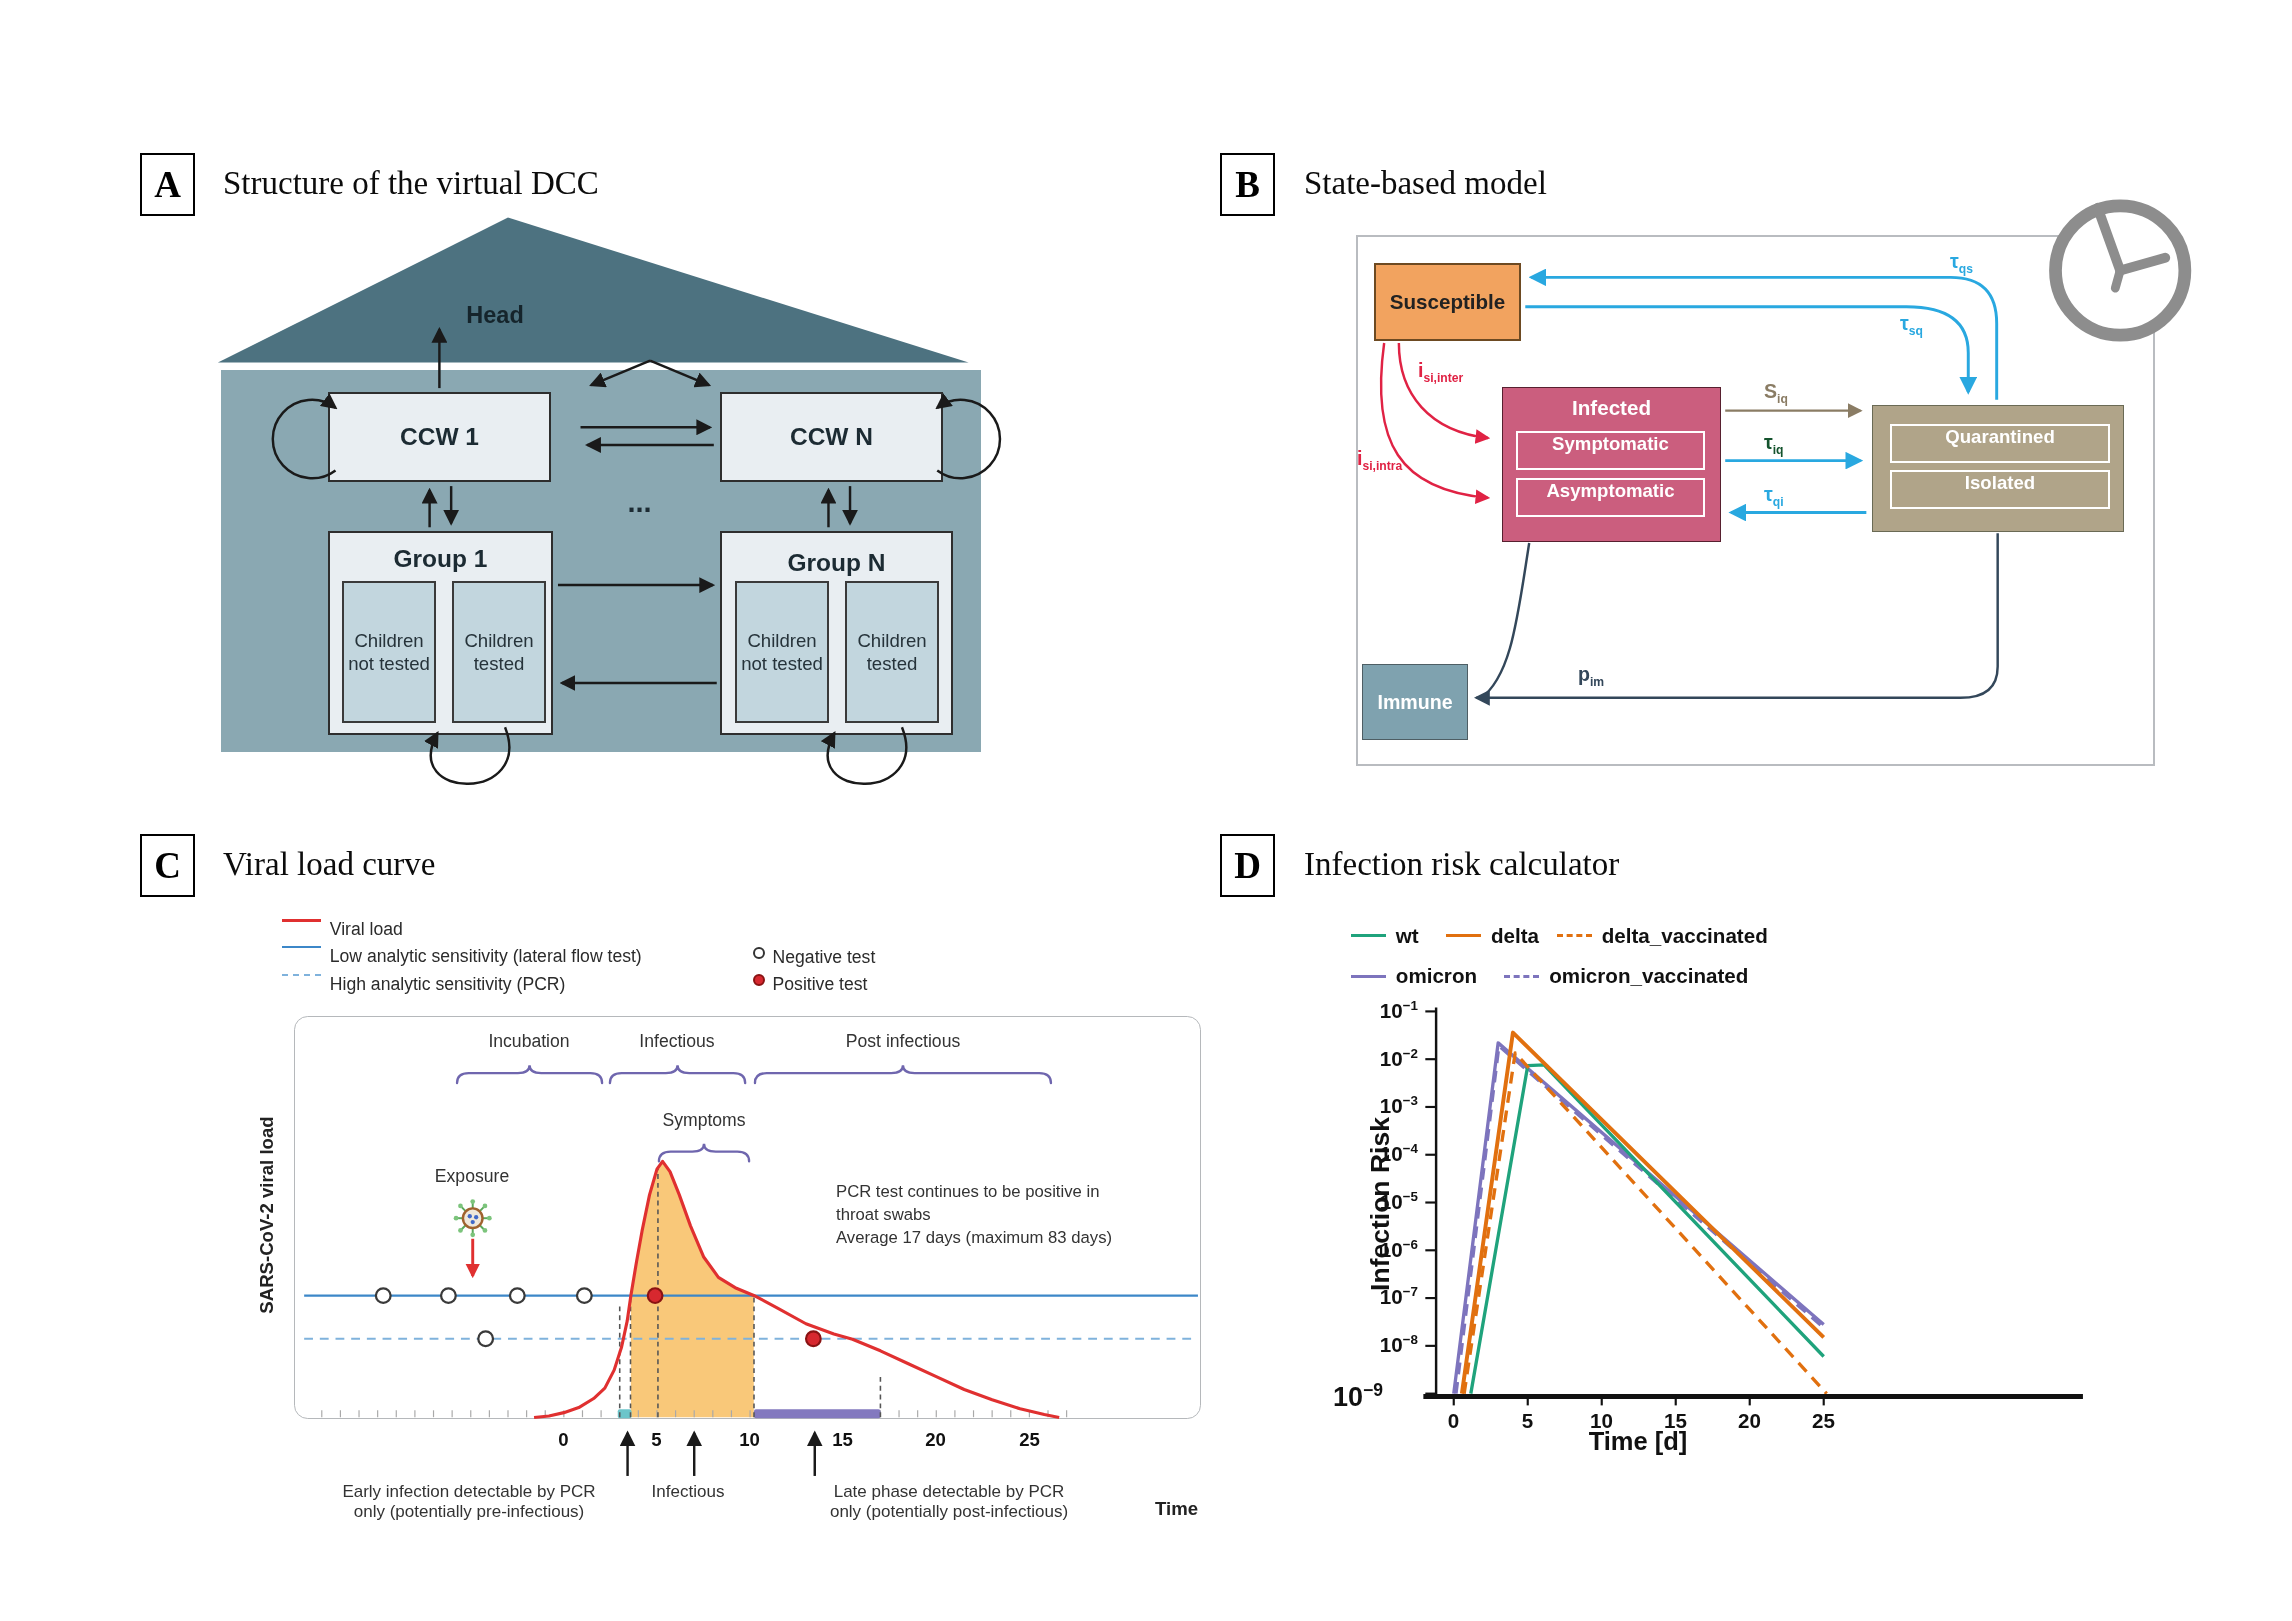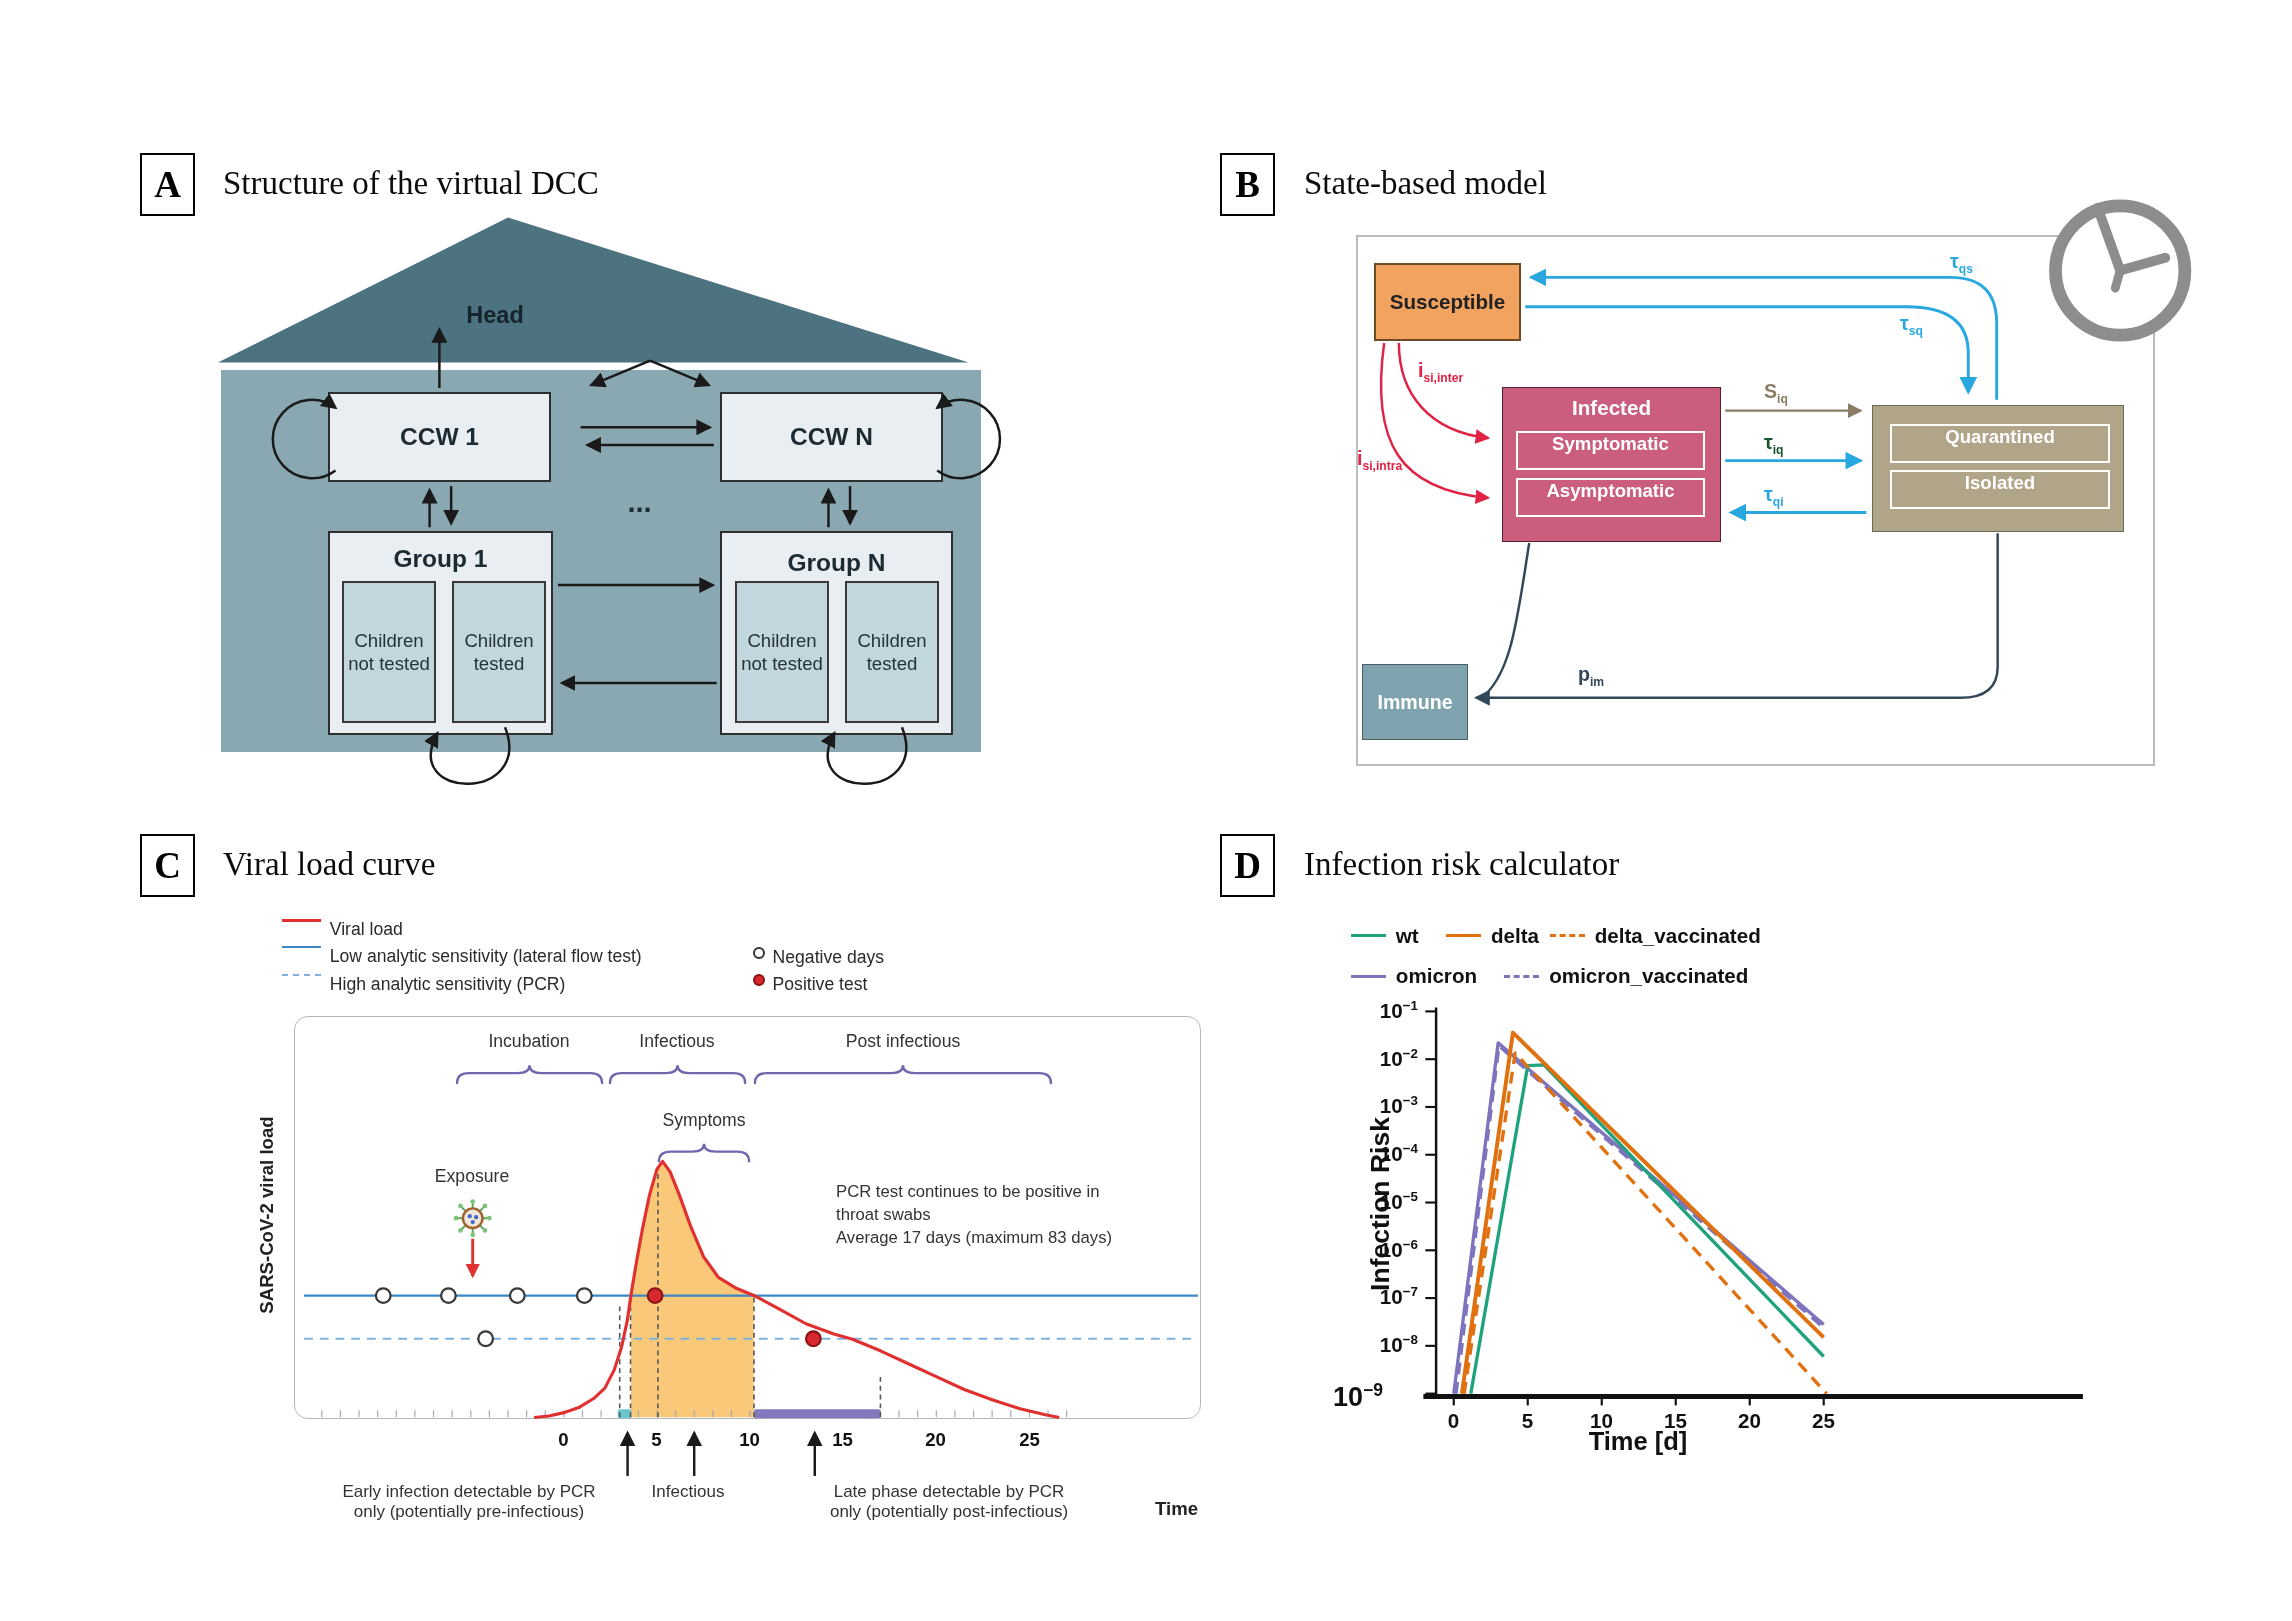--- a/index.html
+++ b/index.html
@@ -139,21 +139,21 @@
         <span>Low analytic sensitivity (lateral flow test)</span>
       </div>
     <div class="legrow">
         <span class="seg" style="border-top:2.5px dashed #7fb2dc"></span>
         <span>High analytic sensitivity (PCR)</span>
       </div>
   </div>
   <div class="abs layer-txt" style="left:753px;top:947px">
     <div class="legrow">
         <span class="circ" style="border:2.5px solid #333;background:#fff"></span>
-        <span>Negative days</span>
+        <span>Negative test</span>
       </div>
     <div class="legrow">
         <span class="circ" style="border:2.5px solid #8a1313;background:#d7282f"></span>
         <span>Positive test</span>
       </div>
   </div>
 
   <div class="abs layer-txt" style="left:267px;top:1215px;transform:translate(-50%,-50%) rotate(-90deg);font-weight:bold;font-size:18.6px;color:#222;white-space:nowrap">SARS-CoV-2 viral load</div>
 
   <div class="abs layer-txt ctext center" style="left:529px;top:1031px">Incubation</div>
@@ -188,21 +188,21 @@
   <div class="abs layer-txt caption center" style="left:949px;top:1482px">
     <div>Late phase detectable by PCR</div>
       <div>only (potentially post-infectious)</div>
   </div>
 
   <div class="abs layer-txt" style="left:1351px;top:919px">
     <div class="dleg" style="height:33px">
       <span class="dseg" style="border-top:3.9px solid #1fa37c"></span>
         <span style="margin-right:27.4px">wt</span>
       <span class="dseg" style="border-top:3.9px solid #e1700f"></span>
-        <span style="margin-right:11px">delta</span>
+        <span style="margin-right:18px">delta</span>
       <span class="dseg" style="border-top:3.9px dashed #e1700f"></span>
         <span>delta_vaccinated</span>
     </div>
     <div class="dleg" style="height:33px;margin-top:7.8px">
       <span class="dseg" style="border-top:3.9px solid #7d74bd"></span>
         <span style="margin-right:27.4px">omicron</span>
       <span class="dseg" style="border-top:3.9px dashed #7d74bd"></span>
         <span>omicron_vaccinated</span>
     </div>
   </div>

